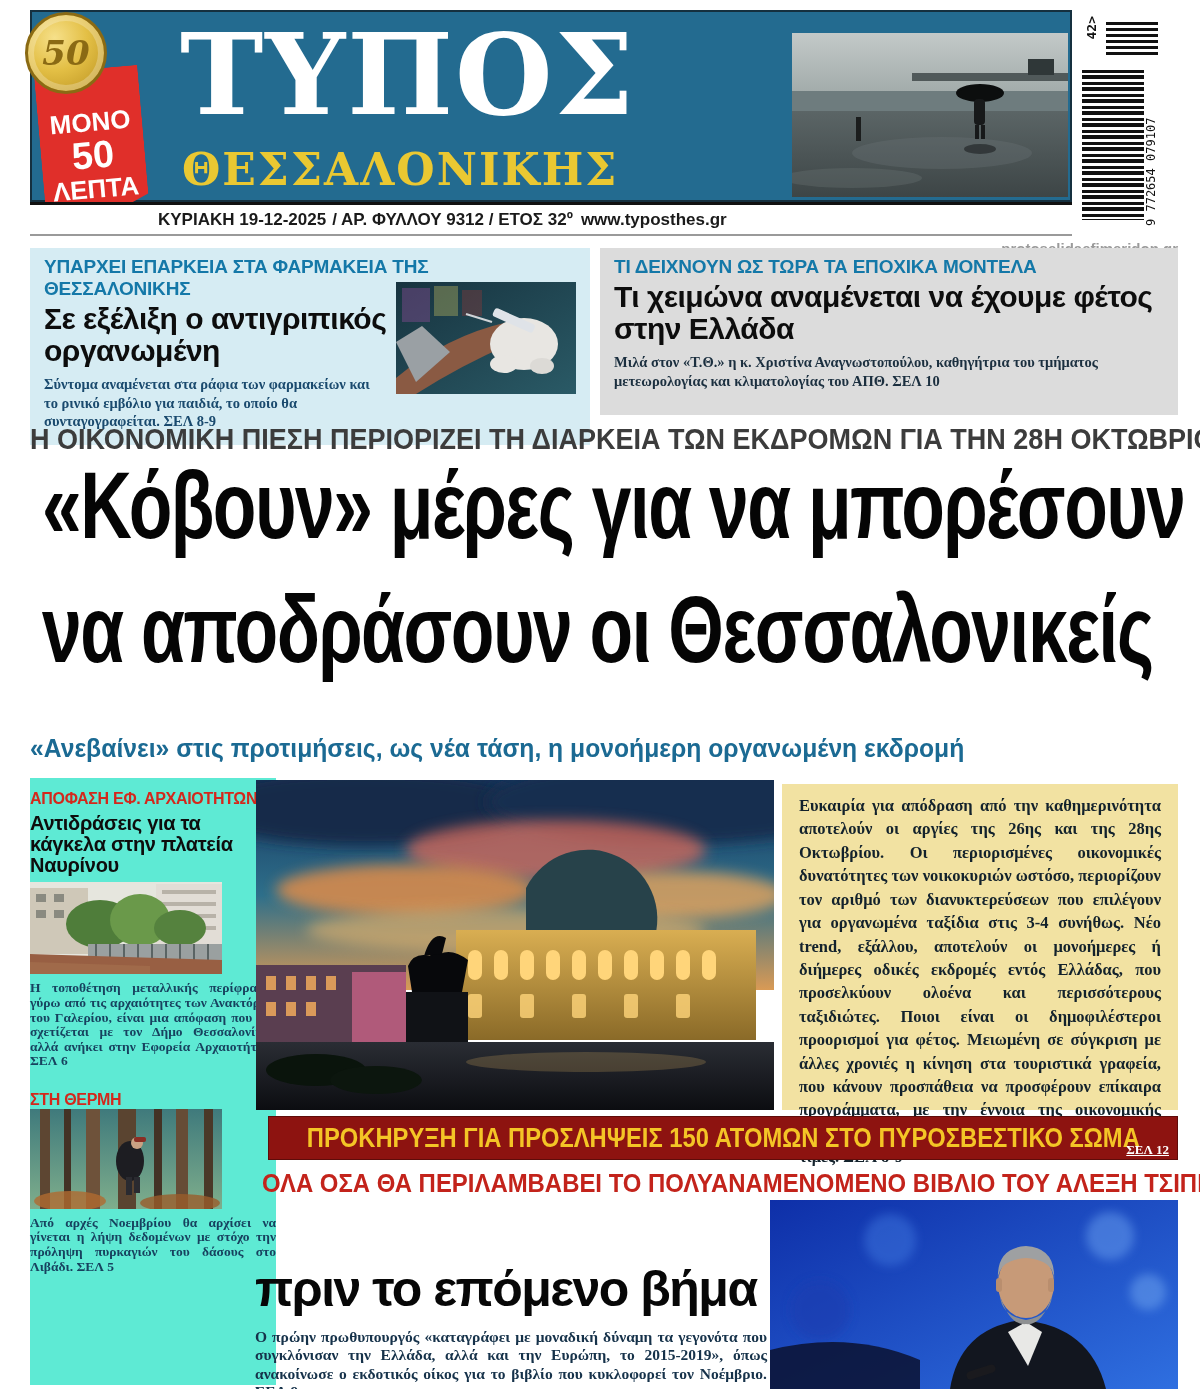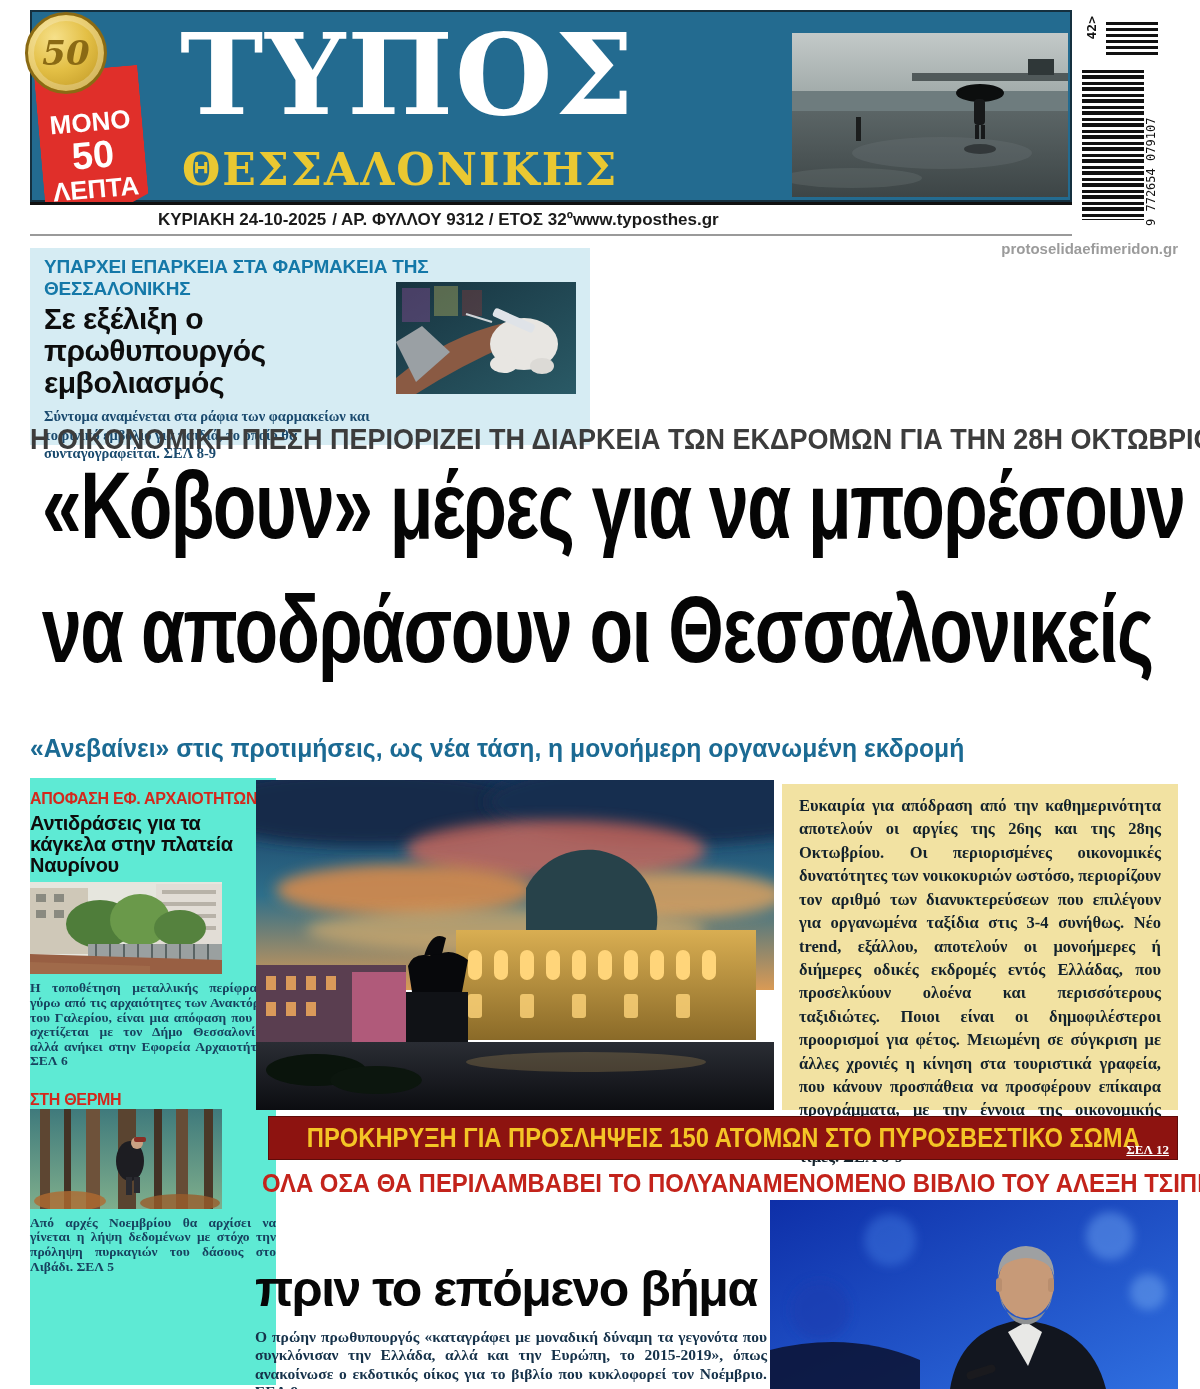--- a/index.html
+++ b/index.html
@@ -37,21 +37,21 @@
   .bc-main{position:absolute;left:10px;top:56px;width:62px;height:150px;
       background:repeating-linear-gradient(to bottom,#111 0 3px,#fff 3px 5px,#111 5px 9px,#fff 9px 12px);}
   .bc-num{position:absolute;left:72px;top:52px;height:160px;font-family:"DejaVu Sans Mono",monospace;
       font-size:12px;writing-mode:vertical-rl;transform:rotate(180deg);color:#111;}
 
   
   .datestrip{left:30px;top:202px;width:1042px;height:34px;background:#fff;
       border-top:3px solid #111;border-bottom:2px solid #9a9a9a;box-sizing:border-box;
       font-size:17px;color:#1a1a1a;display:flex;align-items:center;padding-left:128px;}
   .datestrip .b{font-weight:800;}
-  .datestrip .mid{font-weight:600;margin:0 0 0 6px;}
+  .datestrip .mid{font-weight:600;margin:0 8px 0 6px;}
   .watermark{left:820px;top:240px;width:358px;text-align:right;color:#9b9b9b;font-weight:700;font-size:15px;}
 
   
   .box{box-sizing:border-box;padding:8px 14px;}
   .box-left{left:30px;top:248px;width:560px;height:197px;background:#d6ecf3;}
   .box-right{left:600px;top:248px;width:578px;height:167px;background:#dcdcdc;}
   .kicker-blue{color:#1478a8;font-weight:800;font-size:19px;letter-spacing:-0.2px;}
   .box-headline{color:#0d0d0d;font-weight:800;font-size:30px;line-height:1.07;letter-spacing:-0.5px;margin-top:3px;}
   .deck{font-family:"Liberation Serif",serif;font-weight:700;font-size:14.5px;line-height:1.28;margin-top:8px;}
   .deck-left{color:#1a4a6e;width:340px;}
@@ -139,30 +139,30 @@
   </div>
 
   <div class="abs bc-panel">
     <div class="bc-42">42&gt;</div>
     <div class="bc-mini"></div>
     <div class="bc-main"></div>
     <div class="bc-num">9 772654 079107</div>
   </div>
 
   <div class="abs datestrip">
-    <span class="b">ΚΥΡΙΑΚΗ 24-10-2025</span>
+    <span class="b">ΚΥΡΙΑΚΗ 19-12-2025</span>
     <span class="mid">/ ΑΡ. ΦΥΛΛΟΥ 9312 / ΕΤΟΣ 32º</span>
     <span class="b">www.typosthes.gr</span>
   </div>
 
   <div class="abs watermark">protoselidaefimeridon.gr</div>
 
   <div class="abs box box-left">
     <div class="kicker-blue">ΥΠΑΡΧΕΙ ΕΠΑΡΚΕΙΑ ΣΤΑ ΦΑΡΜΑΚΕΙΑ ΤΗΣ ΘΕΣΣΑΛΟΝΙΚΗΣ</div>
-    <div class="box-headline" style="width:370px;">Σε εξέλιξη ο πρωθυπουργός εμβολιασμός</div>
+    <div class="box-headline" style="width:370px;">Σε εξέλιξη ο αντιγριπικός οργανωμένη</div>
     <div class="deck deck-left">Σύντομα αναμένεται στα ράφια των φαρμακείων και το ρινικό εμβόλιο για παιδιά, το οποίο θα συνταγογραφείται. ΣΕΛ 8-9</div>
     <svg class="inj-photo" viewBox="0 0 180 112" preserveAspectRatio="none">
       <defs>
         <linearGradient id="injbg" x1="0" y1="0" x2="1" y2="1">
           <stop offset="0" stop-color="#17333f"></stop>
             <stop offset="1" stop-color="#2a5a66"></stop>
         </linearGradient>
       </defs>
       <rect width="180" height="112" fill="url(#injbg)"></rect>
       <rect x="6" y="6" width="28" height="34" fill="#7a4a8a" opacity="0.5"></rect>
@@ -171,20 +171,25 @@
       <path d="M0 96 Q50 54 112 40 L140 52 Q80 74 20 112 L0 112 Z" fill="#8a5a43"></path>
       <path d="M0 60 L26 44 L54 70 L20 100 Z" fill="#9aa0a4"></path>
       <ellipse cx="128" cy="62" rx="34" ry="26" fill="#e8e6e2"></ellipse>
       <ellipse cx="108" cy="82" rx="14" ry="9" fill="#e8e6e2"></ellipse>
       <ellipse cx="146" cy="84" rx="12" ry="8" fill="#dcdad6"></ellipse>
       <rect x="96" y="34" width="44" height="9" rx="3" transform="rotate(24 118 38)" fill="#dfe3e8"></rect>
       <line x1="96" y1="40" x2="70" y2="32" stroke="#cfd4d8" stroke-width="2"></line>
     </svg>
   </div>
 
+  <div class="abs box box-right">
+    <div class="kicker-blue">ΤΙ ΔΕΙΧΝΟΥΝ ΩΣ ΤΩΡΑ ΤΑ ΕΠΟΧΙΚΑ ΜΟΝΤΕΛΑ</div>
+    <div class="box-headline" style="width:545px;">Τι χειμώνα αναμένεται να έχουμε φέτος στην Ελλάδα</div>
+    <div class="deck deck-right">Μιλά στον «Τ.Θ.» η κ. Χριστίνα Αναγνωστοπούλου, καθηγήτρια του τμήματος μετεωρολογίας και κλιματολογίας του ΑΠΘ. ΣΕΛ 10</div>
+  </div>
 
   <div class="abs lead-kicker">
     <span class="cond" style="transform:scaleX(0.9);">Η ΟΙΚΟΝΟΜΙΚΗ ΠΙΕΣΗ ΠΕΡΙΟΡΙΖΕΙ ΤΗ ΔΙΑΡΚΕΙΑ ΤΩΝ ΕΚΔΡΟΜΩΝ ΓΙΑ ΤΗΝ 28Η ΟΚΤΩΒΡΙΟΥ</span>
   </div>
   <div class="abs lead-headline" style="top:576px;">
     <span class="cond" style="transform:scaleX(0.76);">να αποδράσουν οι Θεσσαλονικείς</span>
   </div>
   <div class="abs lead-headline" style="top:452px;">
     <span class="cond" style="transform:scaleX(0.76);">«Κόβουν» μέρες για να μπορέσουν</span>
   </div>

